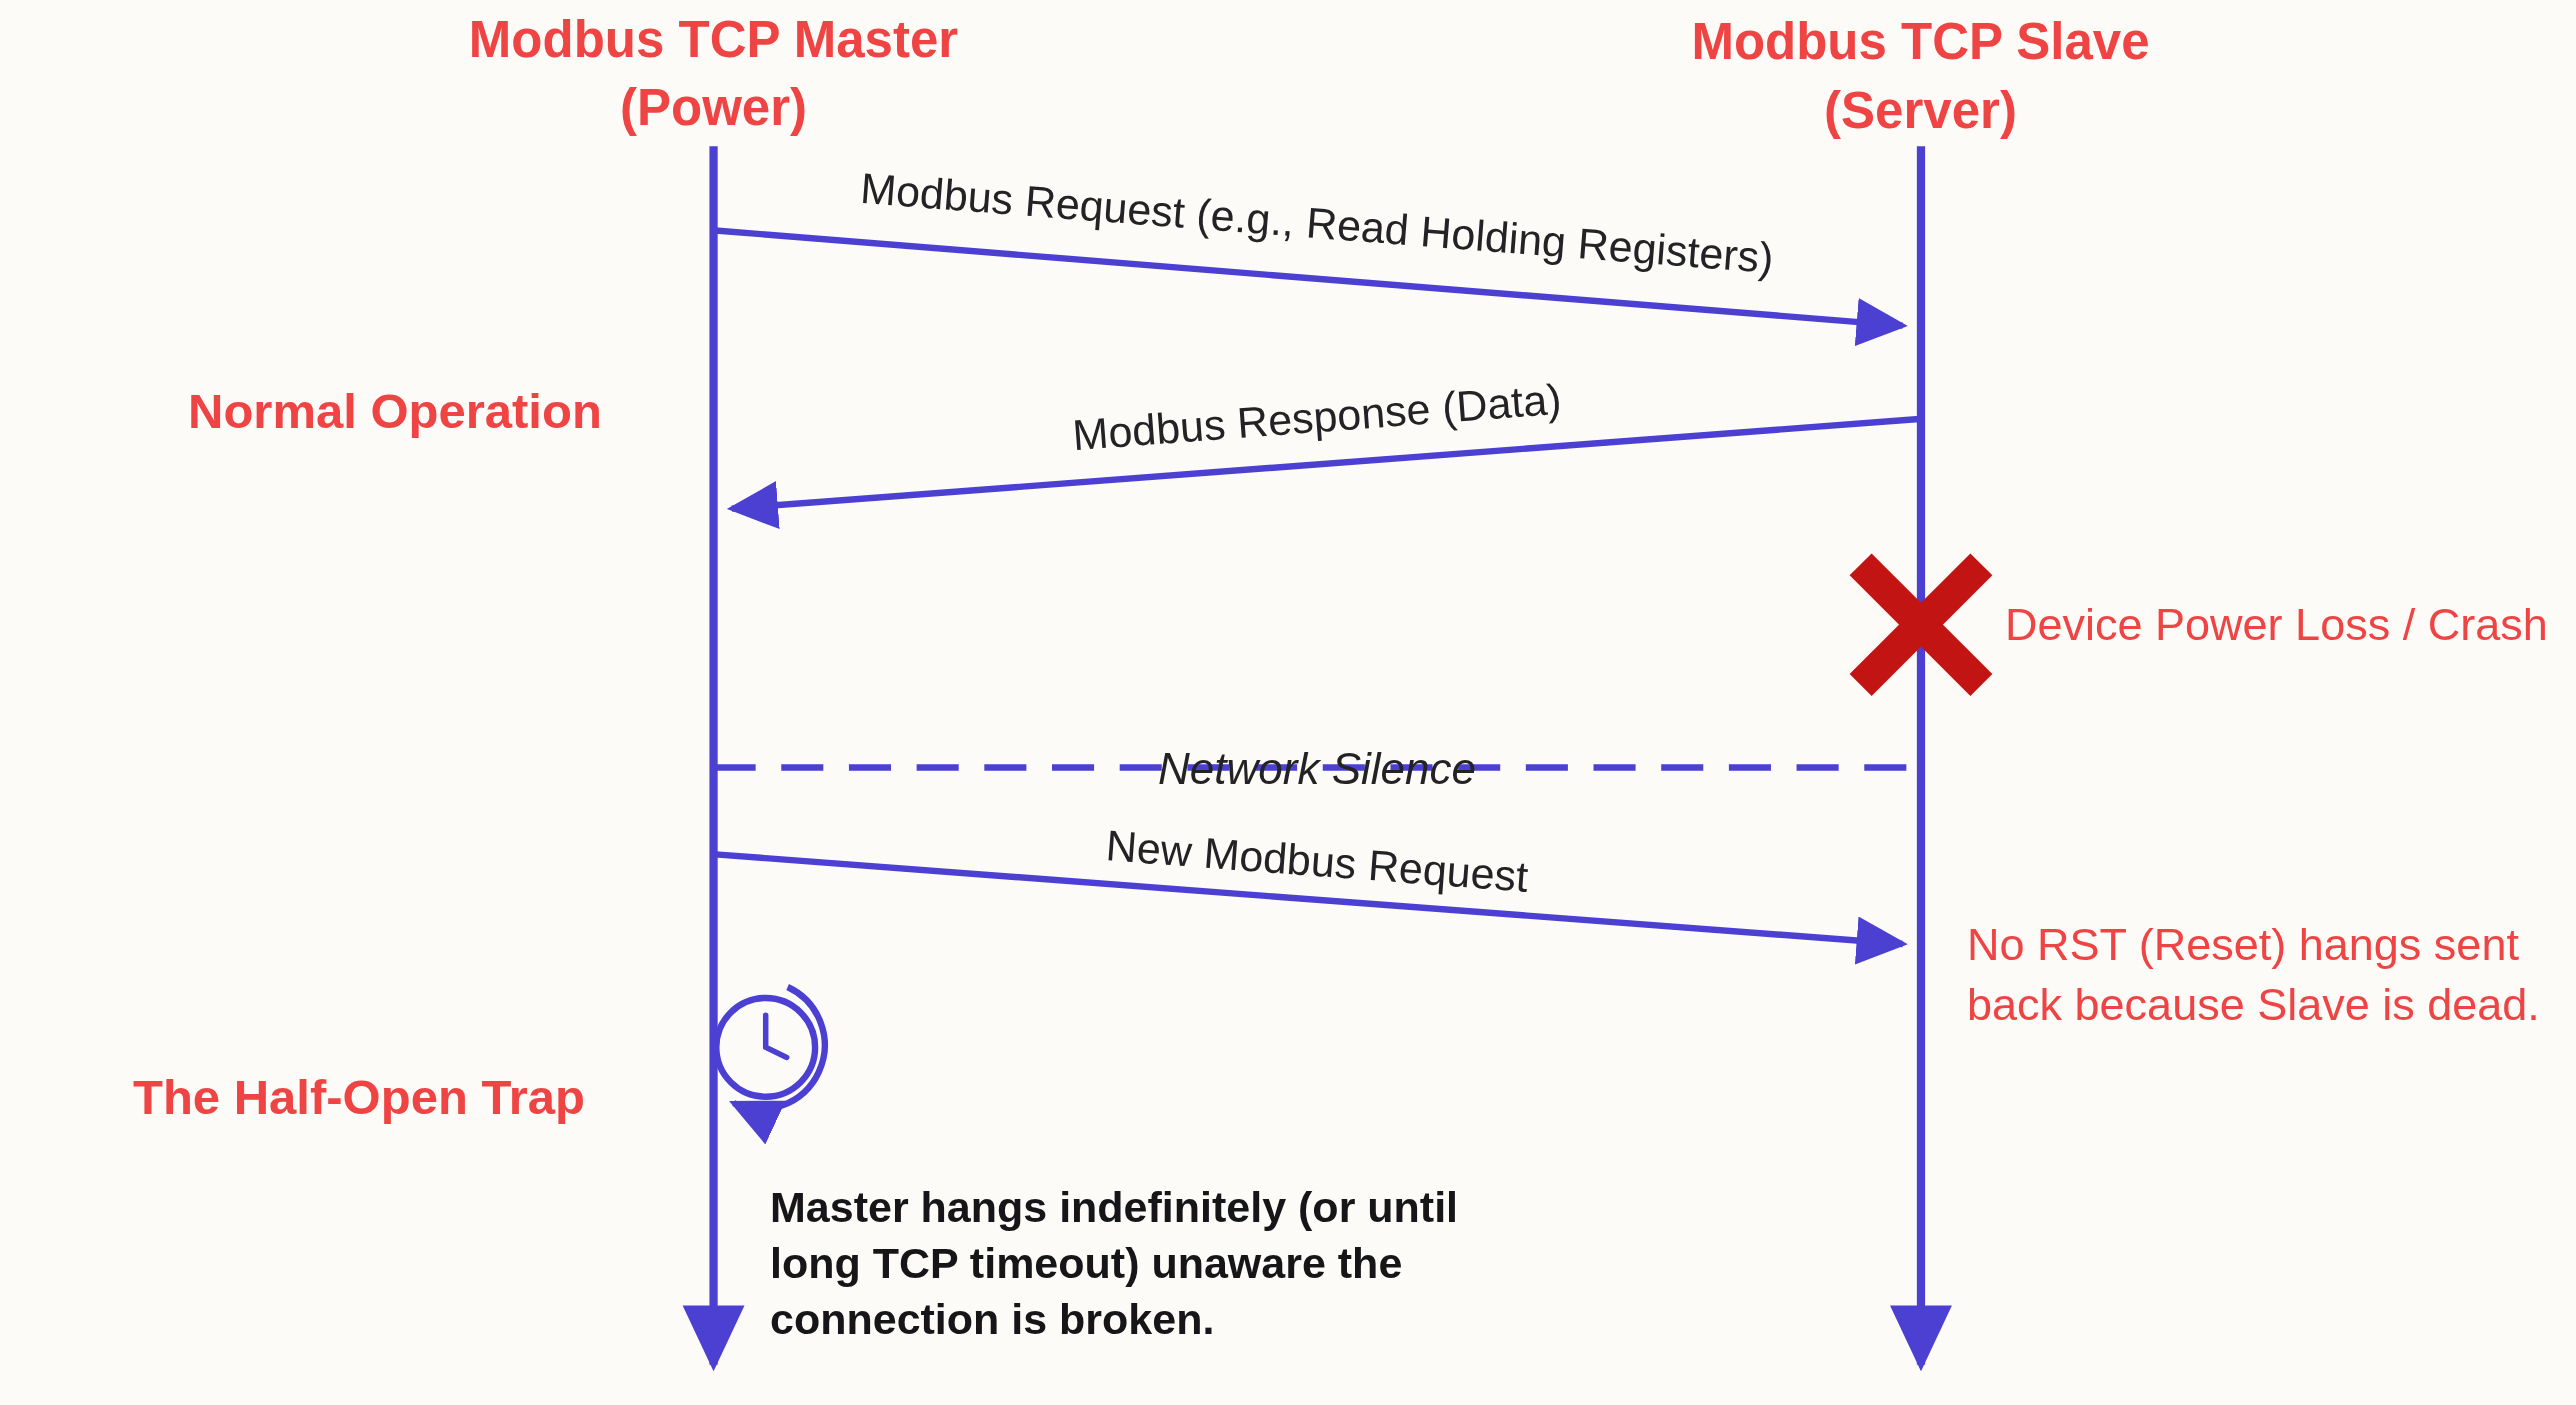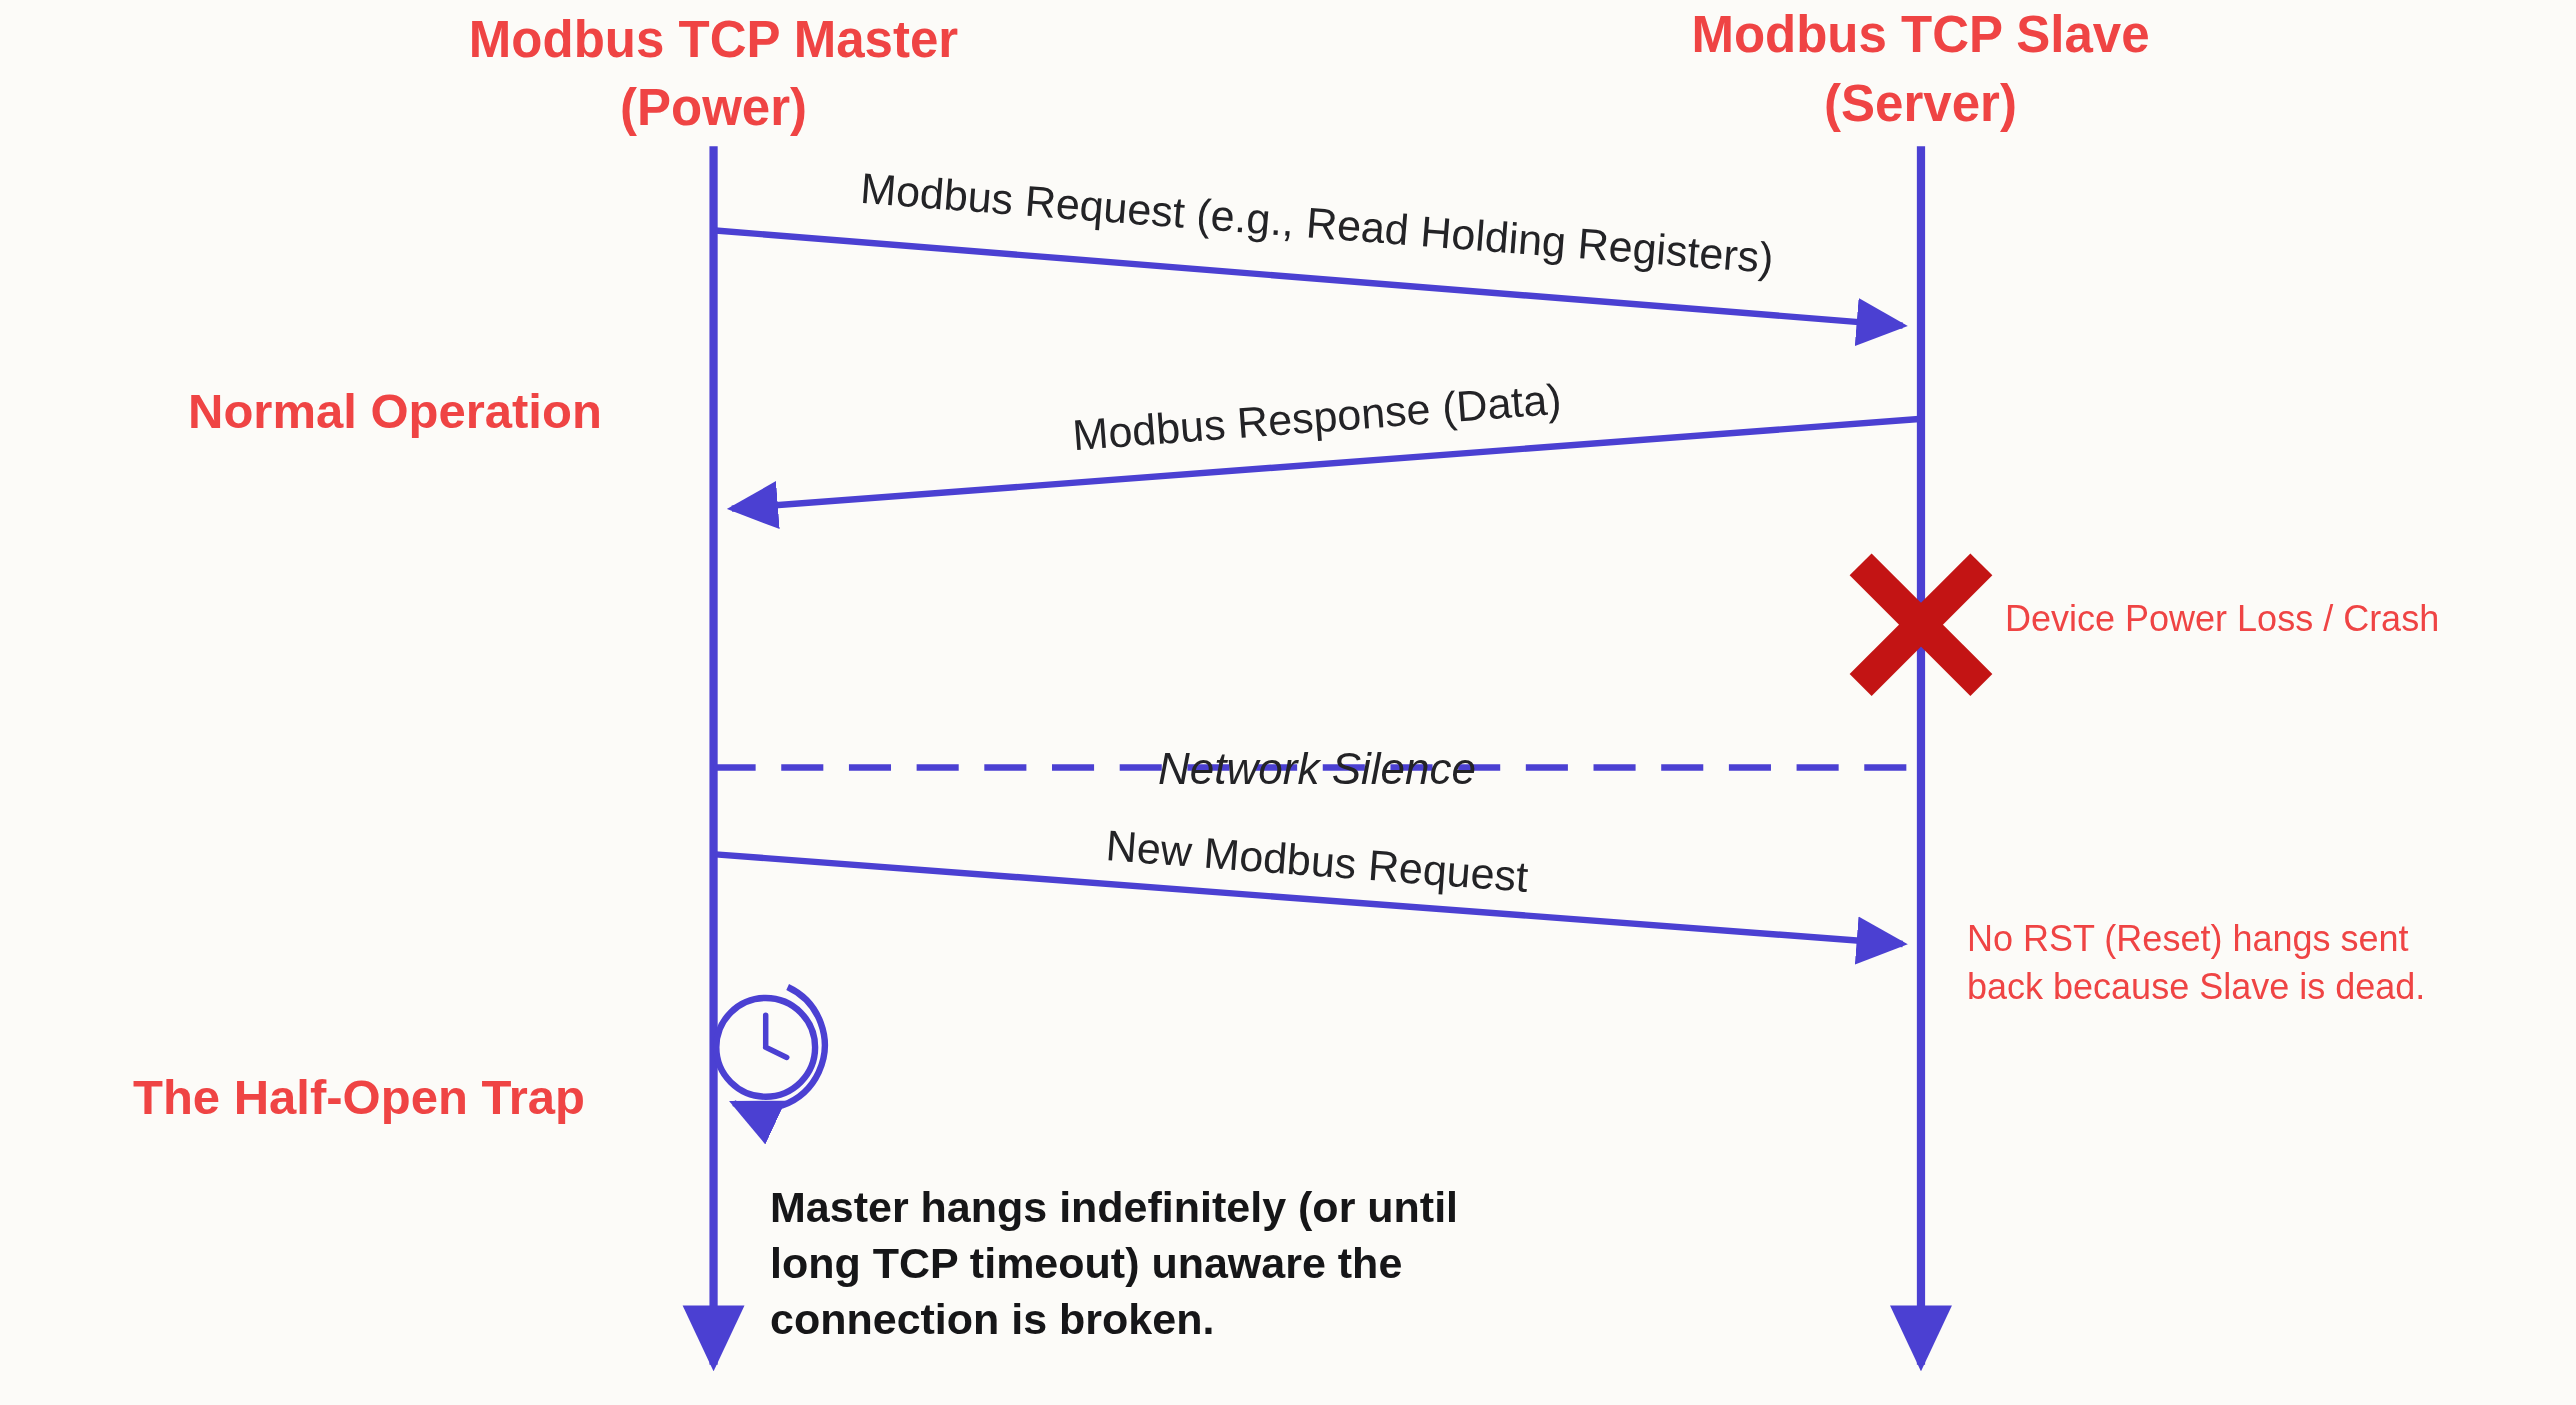--- a/index.html
+++ b/index.html
@@ -9,33 +9,33 @@
     font-family: "Liberation Sans", sans-serif;
     color: #1c1c1e;
     overflow: hidden;
   }
   .canvas { position: relative; width: 2576px; height: 1405px; }
   .layer { position: absolute; left: 0; top: 0; width: 2576px; height: 1405px; }
   .label { position: absolute; color: #ef4444; }
 
   .actor { text-align: center; font-size: 51px; font-weight: 600; line-height: 1.35; width: 823px; }
   .actor-master { left: 302px; top: 5.5px; }
-  .actor-slave  { left: 1509px; top: 1px; }
+  .actor-slave  { left: 1509px; top: 8px; }
 
   .phase { font-weight: 700; margin-top: 43px; }
   .phase-normal { left: 188px; top: 340px; font-size: 49px; font-weight: 600; }
   .phase-trap   { left: 133px; top: 1026px; font-size: 49px; }
 
   .msg { width: 1134px; left: 750px; text-align: center; font-size: 43px; font-weight: 500; color: #232326; }
   .msg-request  { top: 199px; transform: rotate(4.4deg); }
   .msg-response { top: 393px; transform: rotate(-4.3deg); }
   .msg-new      { top: 837px; transform: rotate(4.3deg); }
   .msg-silence  { top: 744px; font-size: 44px; font-style: italic; }
 
-  .note { font-size: 36px; font-weight: 500; white-space: pre-line; line-height: 1.33; }
+  .note { font-size: 45px; font-weight: 500; white-space: pre-line; line-height: 1.33; }
   .note-crash   { left: 2005px; top: 595px; }
   .note-no-rst  { left: 1967px; top: 915px; }
   .note-waiting { left: 864px; top: 992px; font-size: 43px; line-height: 1.4; }
   .note-hang    { left: 770px; top: 1180px; font-size: 43px; font-weight: 700; line-height: 1.3; color: #161618; }
 </style>
 </head>
 <body>
 
 <div class="canvas">
 

